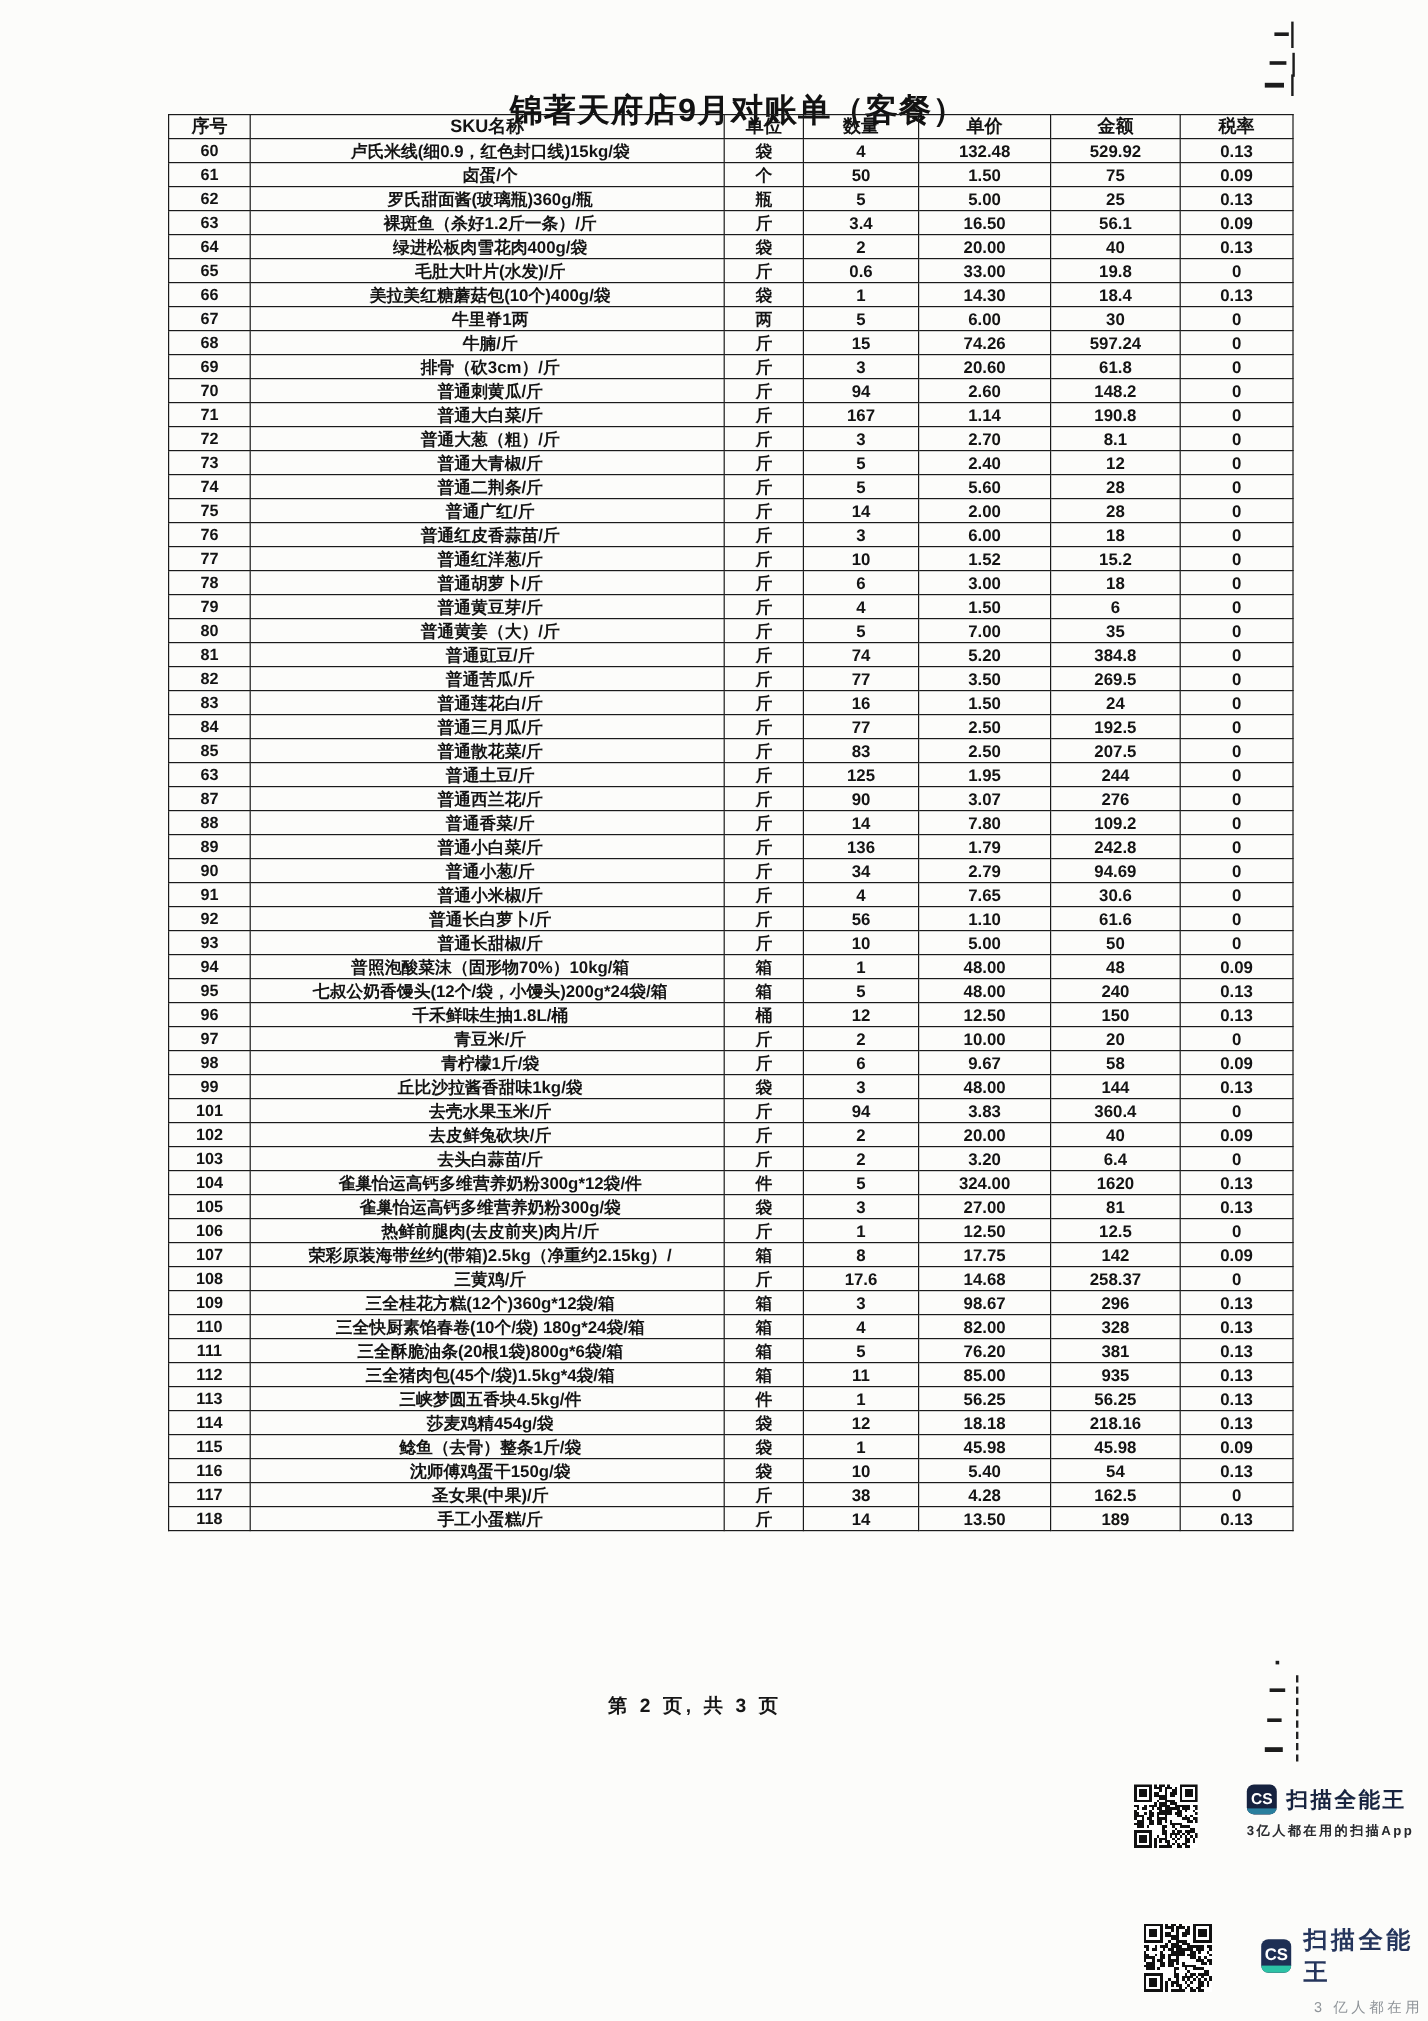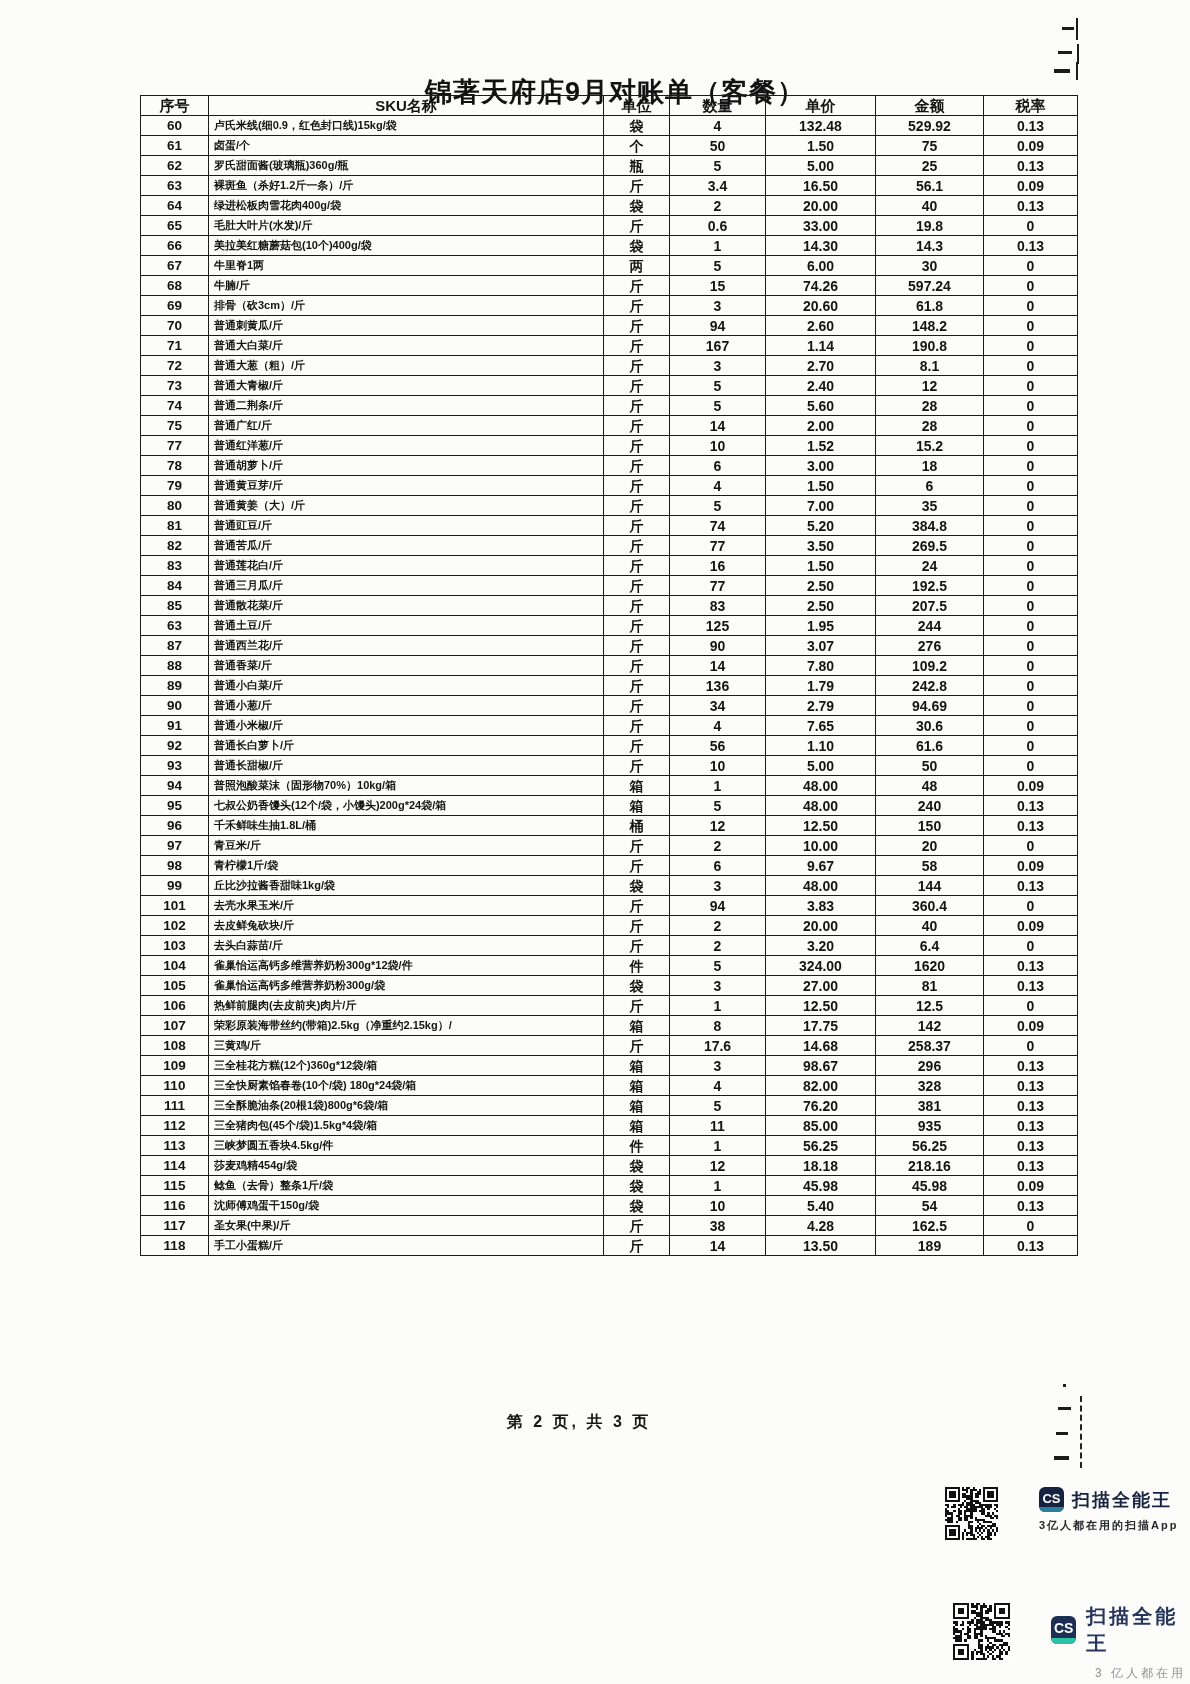--- a/index.html
+++ b/index.html
@@ -20,21 +20,21 @@
     border-collapse:collapse;table-layout:fixed;
   }
   table.recon th, table.recon td{
     border:1.6px solid #1b1b1b;
     height:20px;padding:0;box-sizing:border-box;
     font-weight:700;text-align:center;vertical-align:middle;
     white-space:nowrap;overflow:hidden;
     font-size:14px;line-height:1;color:#141414;
   }
   table.recon th{font-size:15px;}
-  table.recon td.c1{text-align:left;padding-left:5px;font-size:11px;}
+  table.recon td.c1{text-align:center;padding-left:5px;font-size:14px;}
   table.recon td.c0{font-size:13.5px;}
   .page-footer{
     position:absolute;top:1412px;left:0;width:100%;
     text-align:center;font-size:16px;font-weight:700;letter-spacing:3px;
     transform:translateX(-16px);color:#161616;
   }
   
   .wm{position:absolute;display:flex;align-items:flex-start;gap:32px;}
   .wm .qr{flex:0 0 auto;}
   .wm .txt{margin-left:9px;}
@@ -135,21 +135,21 @@
         <td class="c4">33.00</td>
         <td class="c5">19.8</td>
         <td class="c6">0</td>
       </tr>
       <tr>
         <td class="c0">66</td>
         <td class="c1">美拉美红糖蘑菇包(10个)400g/袋</td>
         <td class="c2">袋</td>
         <td class="c3">1</td>
         <td class="c4">14.30</td>
-        <td class="c5">14.3</td>
+        <td class="c5">18.4</td>
         <td class="c6">0.13</td>
       </tr>
       <tr>
         <td class="c0">67</td>
         <td class="c1">牛里脊1两</td>
         <td class="c2">两</td>
         <td class="c3">5</td>
         <td class="c4">6.00</td>
         <td class="c5">30</td>
         <td class="c6">0</td>
@@ -217,20 +217,29 @@
         <td class="c5">28</td>
         <td class="c6">0</td>
       </tr>
       <tr>
         <td class="c0">75</td>
         <td class="c1">普通广红/斤</td>
         <td class="c2">斤</td>
         <td class="c3">14</td>
         <td class="c4">2.00</td>
         <td class="c5">28</td>
+        <td class="c6">0</td>
+      </tr>
+      <tr>
+        <td class="c0">76</td>
+        <td class="c1">普通红皮香蒜苗/斤</td>
+        <td class="c2">斤</td>
+        <td class="c3">3</td>
+        <td class="c4">6.00</td>
+        <td class="c5">18</td>
         <td class="c6">0</td>
       </tr>
       <tr>
         <td class="c0">77</td>
         <td class="c1">普通红洋葱/斤</td>
         <td class="c2">斤</td>
         <td class="c3">10</td>
         <td class="c4">1.52</td>
         <td class="c5">15.2</td>
         <td class="c6">0</td>

